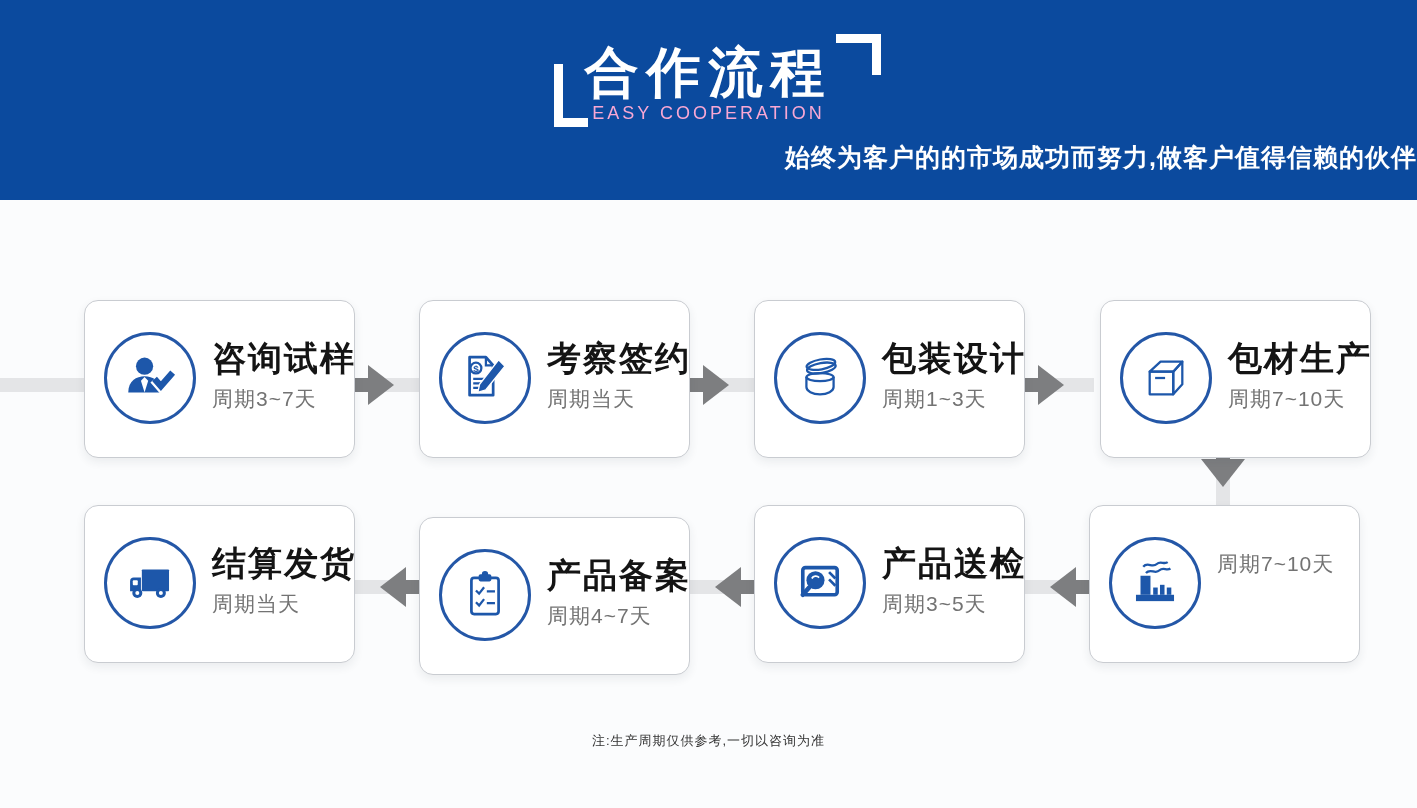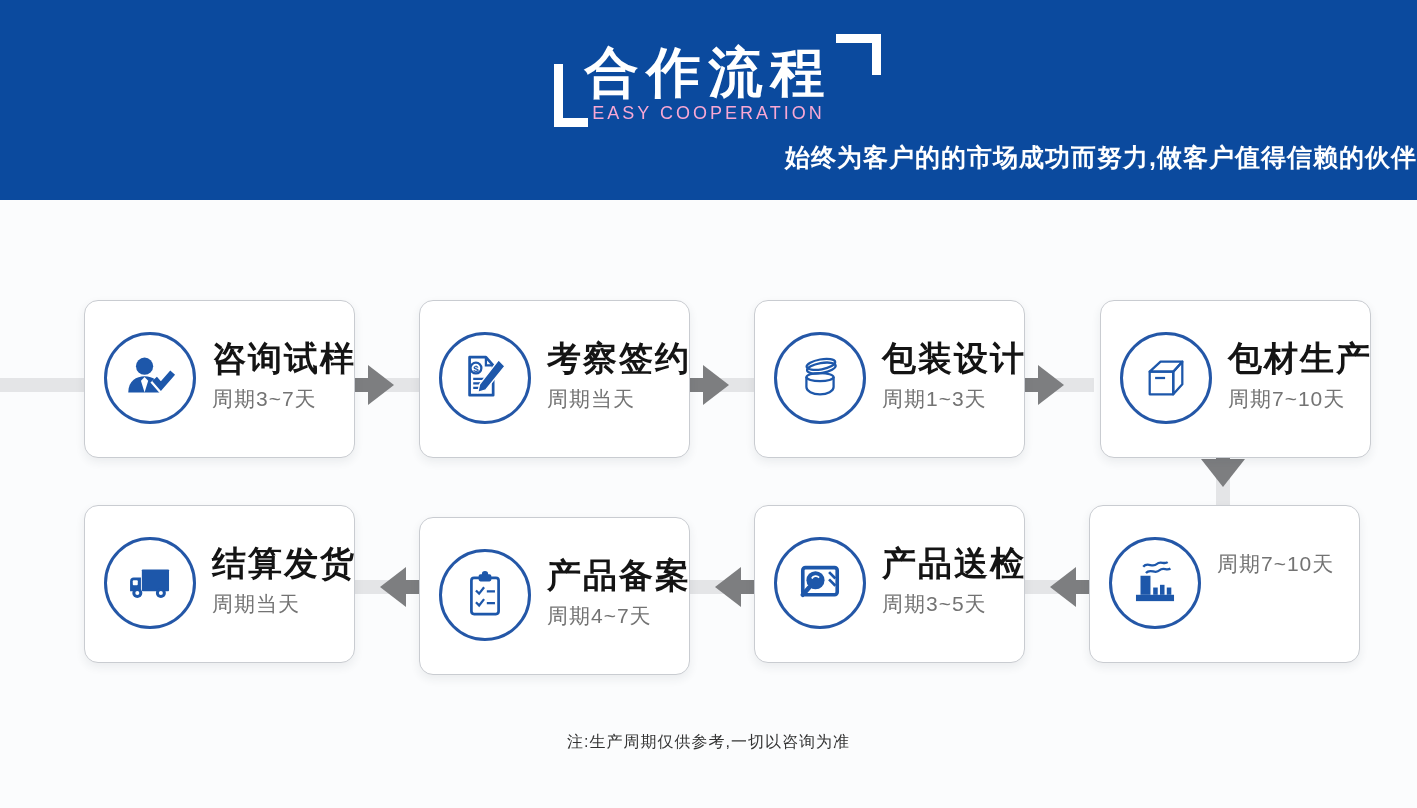--- a/index.html
+++ b/index.html
@@ -73,21 +73,21 @@
   .card-title {
     font-size:34px; font-weight:700; color:#141414; line-height:40px;
     letter-spacing:2px; white-space:nowrap;
   }
   .card-period {
     margin-top:7px; font-size:21px; color:#737373; letter-spacing:1px; white-space:nowrap;
   }
   
   .footer-note {
     position:absolute; left:0; top:732px; width:100%; text-align:center;
-    font-size:16px; color:#333333; letter-spacing:1px;
+    font-size:13px; color:#333333; letter-spacing:1px;
   }
 </style>
 </head>
 <body>
 
 <div id="page">
 
   <div id="header">
     <div class="bracket-left"></div>
     <div class="bracket-right"></div>

